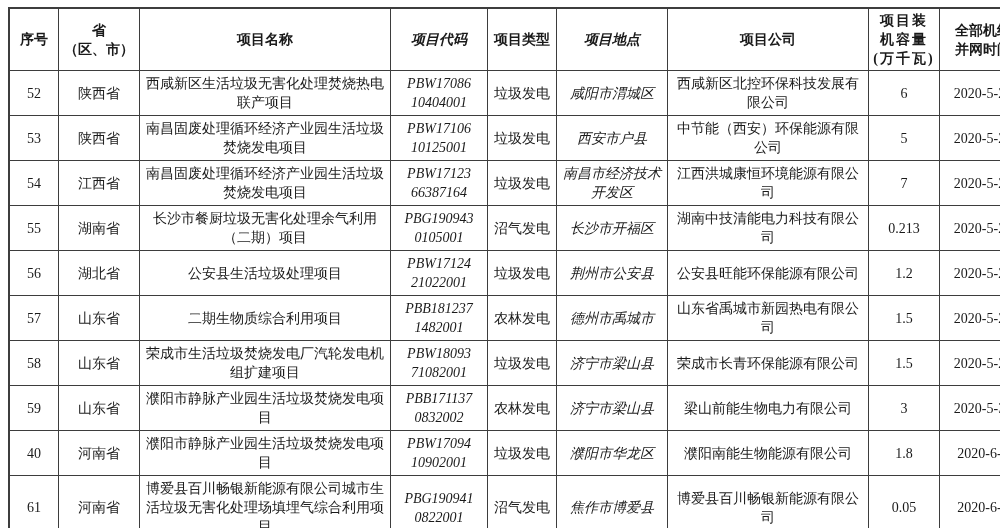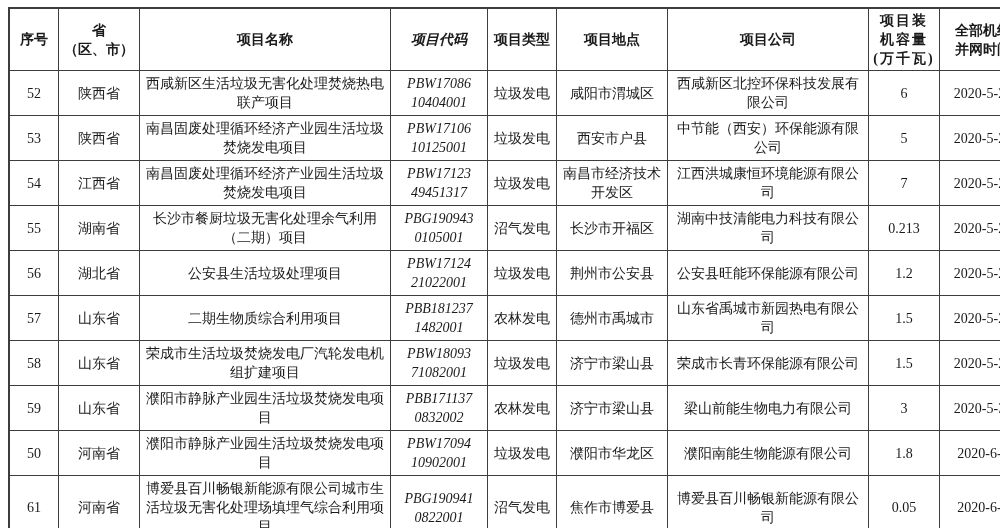--- a/index.html
+++ b/index.html
@@ -39,21 +39,21 @@
     padding: 2px 2px;
   }
   table.grid tbody td { height: 34px; }
 
   
   .col-index    { width: 44px; font-family: Liberation Serif, serif; }
   .col-province { width: 76px; }
   .col-name     { width: 246px; }
   .col-code     { width: 92px; font-style: italic; }
   .col-type     { width: 64px; }
-  .col-location { width: 106px; }
+  .col-location { width: 106px; font-style: italic; }
   .col-company  { width: 196px; }
   .col-capacity { width: 66px; margin-top: 45px; }
   .col-date     { width: 82px; }
 
   
   tbody .col-name, tbody .col-company, tbody .col-location {
     text-align: left;
     padding-left: 7px;
     padding-right: 7px;
   }
@@ -104,21 +104,21 @@
           <td class="col-location">西安市户县</td>
           <td class="col-company">中节能（西安）环保能源有限公司</td>
           <td class="col-capacity">5</td>
           <td class="col-date">2020-5-22</td>
         </tr>
         <tr>
           <td class="col-index">54</td>
           <td class="col-province">江西省</td>
           <td class="col-name">南昌固废处理循环经济产业园生活垃圾焚烧发电项目</td>
           <td class="col-code">PBW17123
-49451317</td>
+66387164</td>
           <td class="col-type">垃圾发电</td>
           <td class="col-location">南昌市经济技术开发区</td>
           <td class="col-company">江西洪城康恒环境能源有限公司</td>
           <td class="col-capacity">7</td>
           <td class="col-date">2020-5-25</td>
         </tr>
         <tr>
           <td class="col-index">55</td>
           <td class="col-province">湖南省</td>
           <td class="col-name">长沙市餐厨垃圾无害化处理余气利用（二期）项目</td>
@@ -172,21 +172,21 @@
           <td class="col-name">濮阳市静脉产业园生活垃圾焚烧发电项目</td>
           <td class="col-code">PBB171137
 0832002</td>
           <td class="col-type">农林发电</td>
           <td class="col-location">济宁市梁山县</td>
           <td class="col-company">梁山前能生物电力有限公司</td>
           <td class="col-capacity">3</td>
           <td class="col-date">2020-5-30</td>
         </tr>
         <tr>
-          <td class="col-index">50</td>
+          <td class="col-index">40</td>
           <td class="col-province">河南省</td>
           <td class="col-name">濮阳市静脉产业园生活垃圾焚烧发电项目</td>
           <td class="col-code">PBW17094
 10902001</td>
           <td class="col-type">垃圾发电</td>
           <td class="col-location">濮阳市华龙区</td>
           <td class="col-company">濮阳南能生物能源有限公司</td>
           <td class="col-capacity">1.8</td>
           <td class="col-date">2020-6-2</td>
         </tr>

